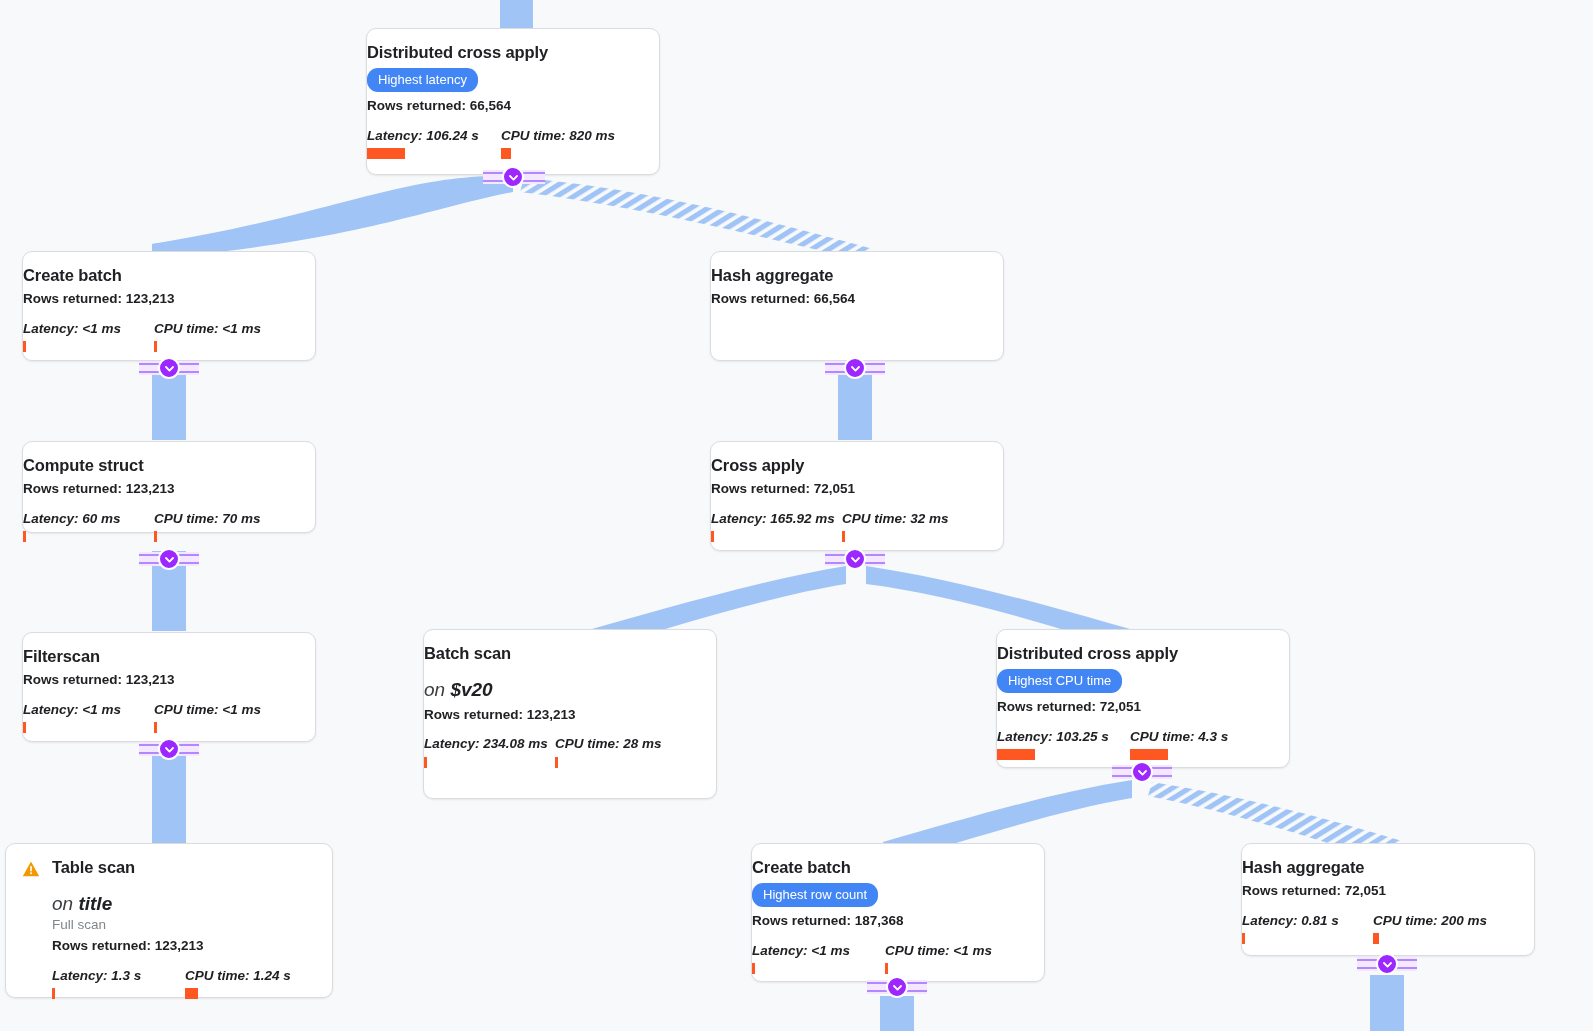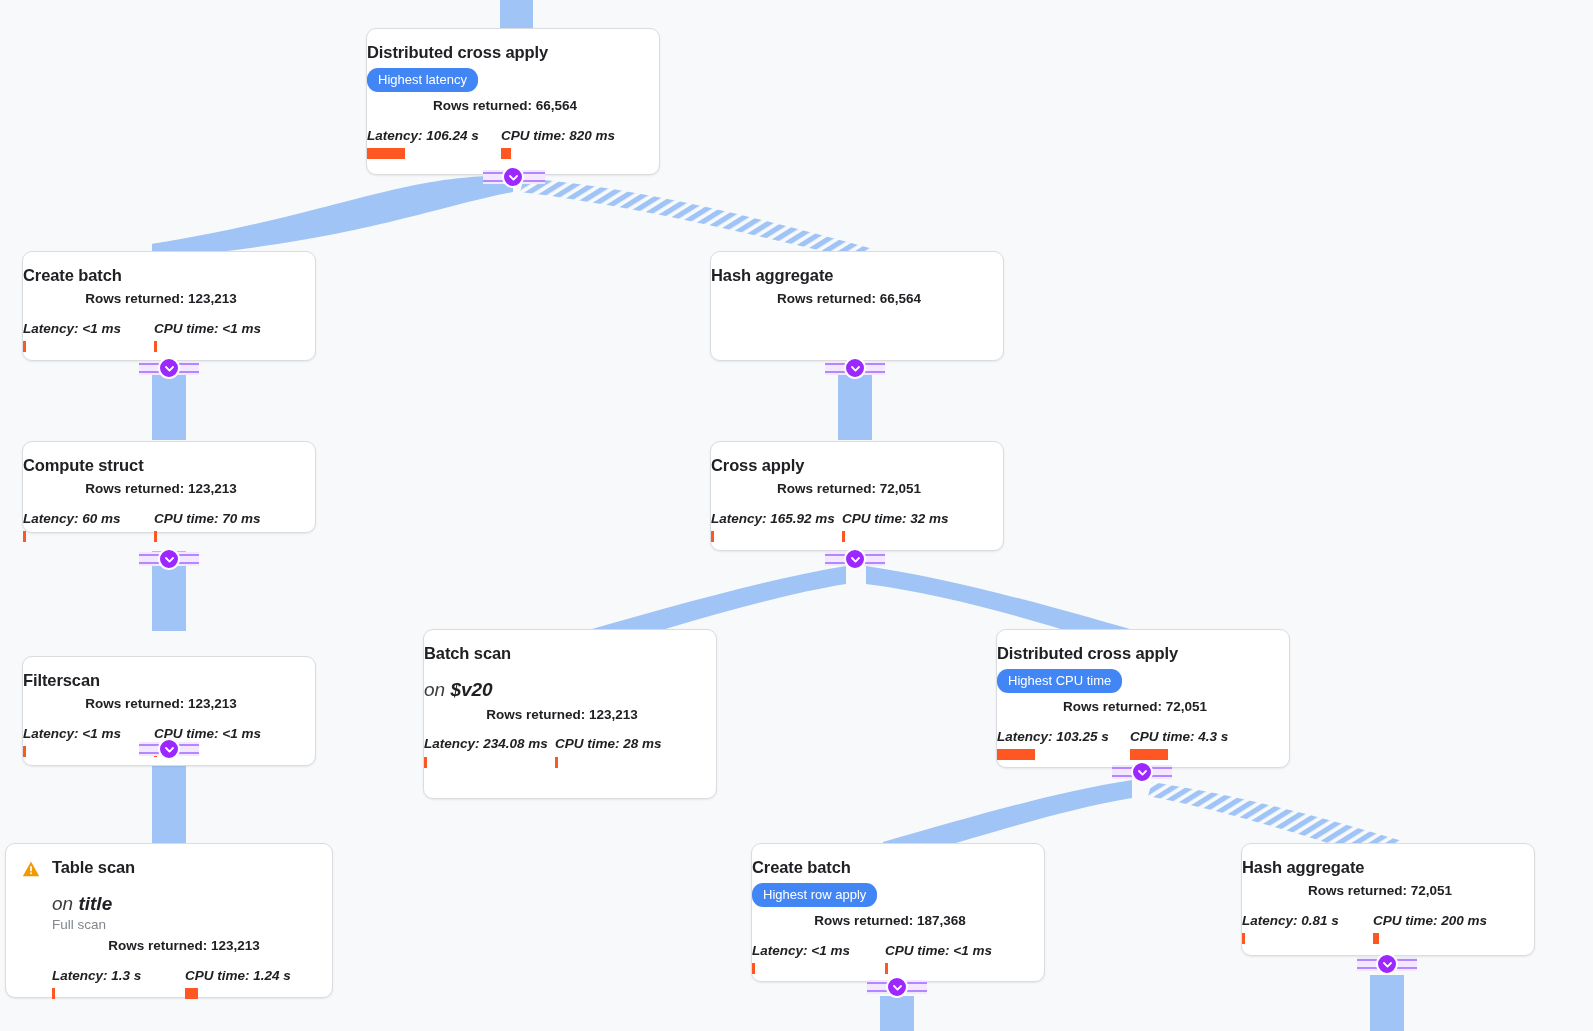--- a/index.html
+++ b/index.html
@@ -75,21 +75,20 @@
     padding: 5px 11px 6px 11px;
     border-radius: 11px;
     white-space: nowrap;
   }
   .rows {
     font-size: 13.5px;
     font-weight: bold;
     color: #202124;
     margin-top: 5px;
     line-height: 1.25;
-    text-align: center;
   }
   .metrics {
     display: flex;
     margin-top: 13px;
   }
   .metric { position: relative; font-style: italic; }
   .metric-label {
     font-size: 13.5px;
     font-weight: bold;
     color: #202124;
@@ -238,21 +237,21 @@
         <div class="metric-label">Latency: 165.92 ms</div>
         <div class="metric-bar" style="width:3px;"></div>
       </div>
       <div class="metric">
         <div class="metric-label">CPU time: 32 ms</div>
         <div class="metric-bar" style="width:3px;"></div>
       </div>
     </div>
   </div>
 
-  <div class="node" style="left:22px; top:656px; width:294px; height:110px;">
+  <div class="node" style="left:22px; top:632px; width:294px; height:110px;">
     <div class="node-title">Filterscan</div>
     <div class="rows">Rows returned: 123,213</div>
     <div class="metrics">
       <div class="metric" style="width:131px;">
         <div class="metric-label">Latency: &lt;1 ms</div>
         <div class="metric-bar" style="width:3px;"></div>
       </div>
       <div class="metric">
         <div class="metric-label">CPU time: &lt;1 ms</div>
         <div class="metric-bar" style="width:3px;"></div>
@@ -311,21 +310,21 @@
       </div>
       <div class="metric">
         <div class="metric-label">CPU time: 1.24 s</div>
         <div class="metric-bar" style="width:13px;"></div>
       </div>
     </div>
   </div>
 
   <div class="node" style="left:751px; top:843px; width:294px; height:139px;">
     <div class="node-title">Create batch</div>
-    <div class="badge">Highest row apply</div>
+    <div class="badge">Highest row count</div>
     <div class="rows">Rows returned: 187,368</div>
     <div class="metrics">
       <div class="metric" style="width:133px;">
         <div class="metric-label">Latency: &lt;1 ms</div>
         <div class="metric-bar" style="width:3px;"></div>
       </div>
       <div class="metric">
         <div class="metric-label">CPU time: &lt;1 ms</div>
         <div class="metric-bar" style="width:3px;"></div>
       </div>

